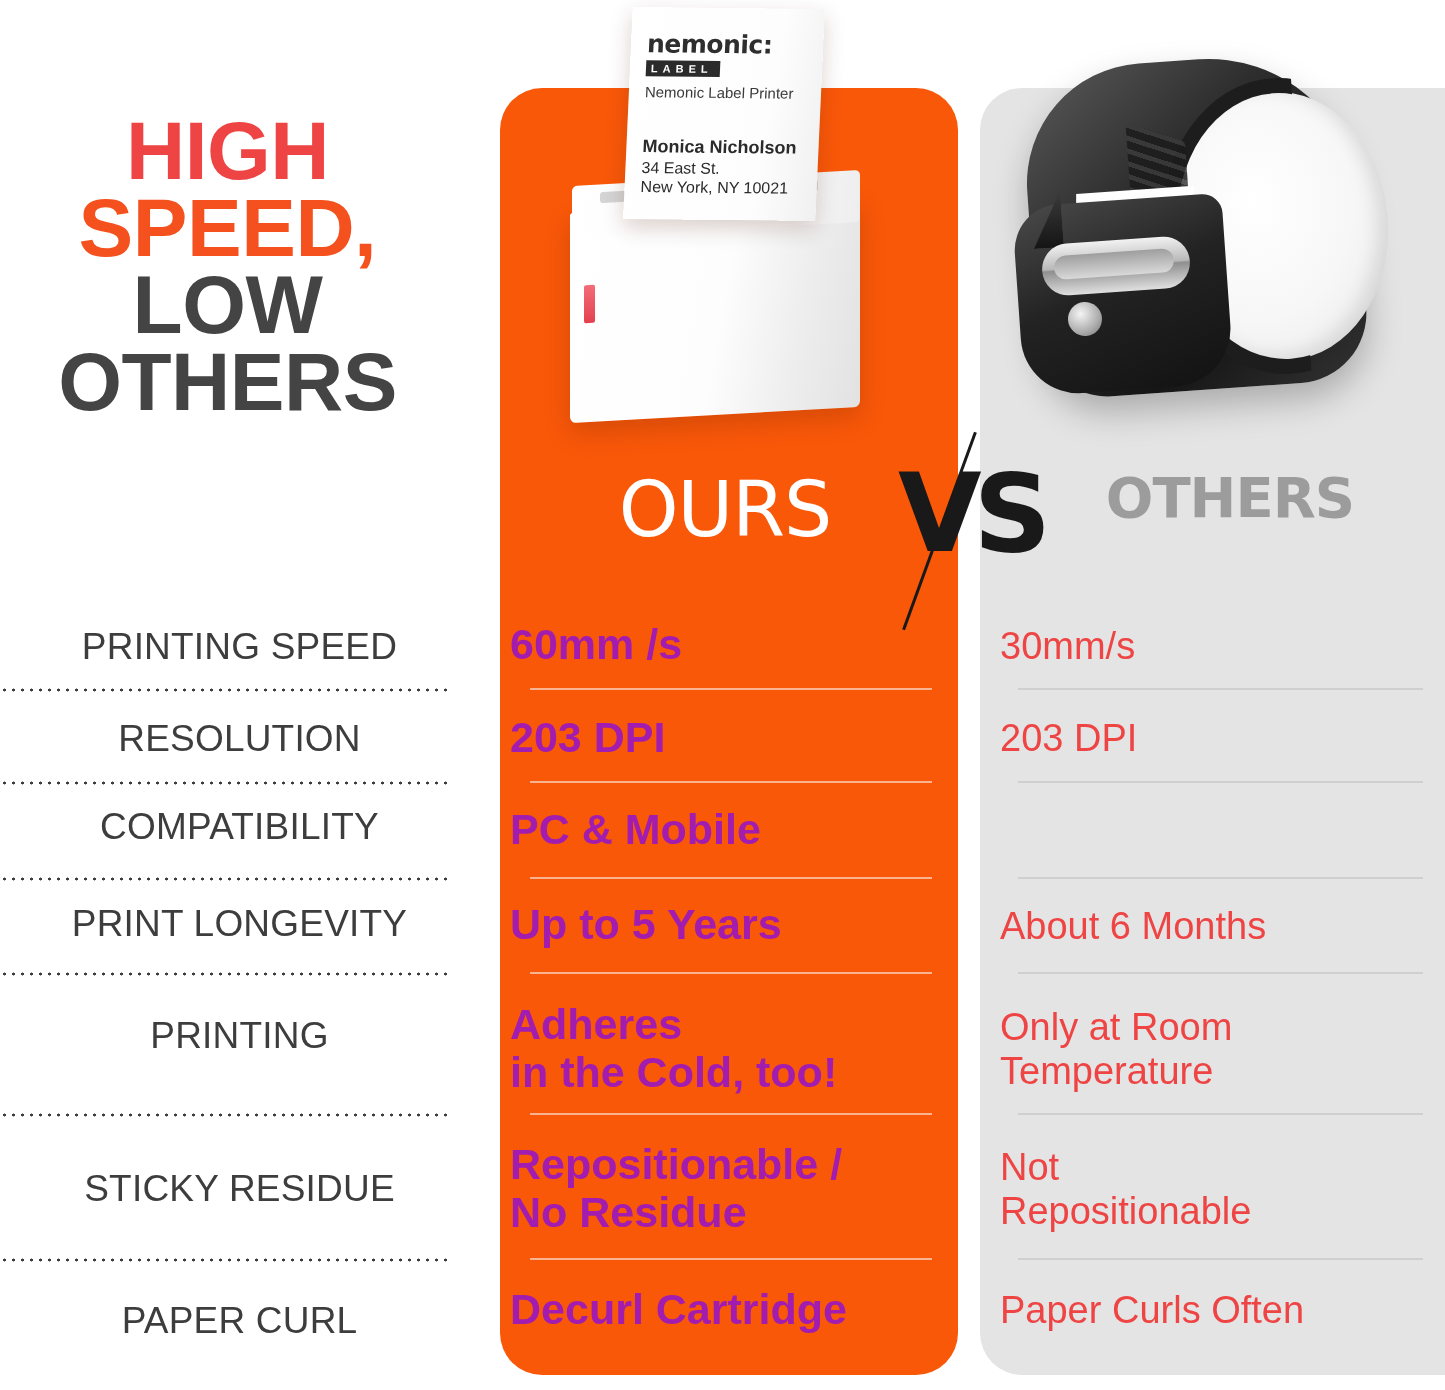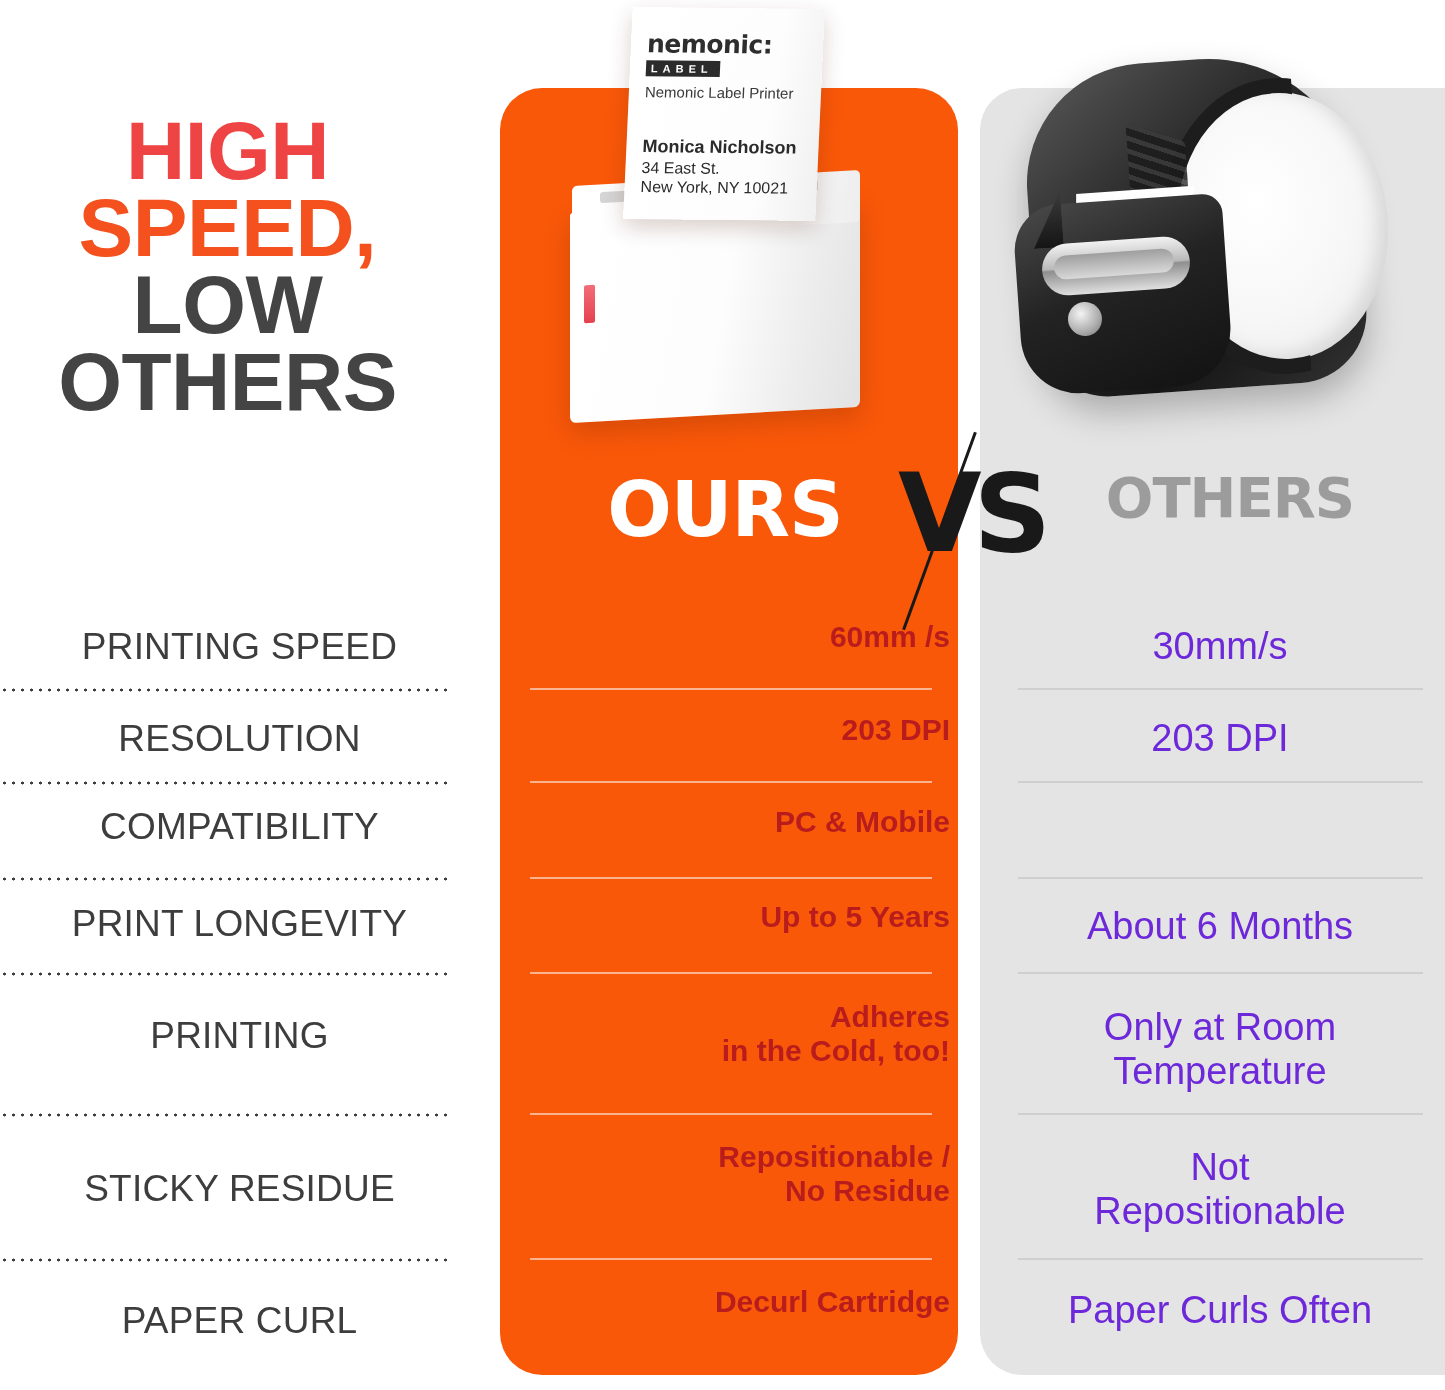--- a/index.html
+++ b/index.html
@@ -177,42 +177,42 @@
     font-family:"DejaVu Sans", sans-serif;
   }
   .vs-slash {
     position:absolute; left:50px; top:-14px; width:3px; height:210px;
     background:#191919; transform:rotate(20deg);
   }
 
   
   .val-ours {
     position:absolute; width:440px; left:510px;
-    text-align:right; color:#b91c1c;
-    font-size:30px; font-weight:bold; line-height:1.12;
+    text-align:left; color:#a21caf;
+    font-size:43px; font-weight:bold; line-height:1.12;
   }
   .val-others {
     position:absolute; width:440px; left:1000px;
-    text-align:center; color:#6d28d9;
+    color:#ef4444;
     font-size:38px; font-weight:400; line-height:1.16;
   }
   .div-ours {
     position:absolute; left:530px; width:402px; height:2px;
     background:rgba(255,255,255,0.55);
   }
   .div-others {
     position:absolute; left:1018px; width:405px; height:2px;
     background:#CFCFCF;
   }
 
   
   .hdr-ours {
     position:absolute; left:510px; top:465px; width:430px;
     text-align:center; color:#ffffff;
-    font-size:76px; font-weight:bold; letter-spacing:-1px;
+    font-size:76px; font-weight:normal; letter-spacing:-1px;
     font-family:"DejaVu Sans", sans-serif;
   }
   .hdr-others {
     position:absolute; left:1020px; top:465px; width:420px;
     text-align:center; color:#9C9C9C;
     font-size:56px; font-weight:bold; letter-spacing:-1px;
     font-family:"DejaVu Sans", sans-serif;
   }
 </style>
 </head>

